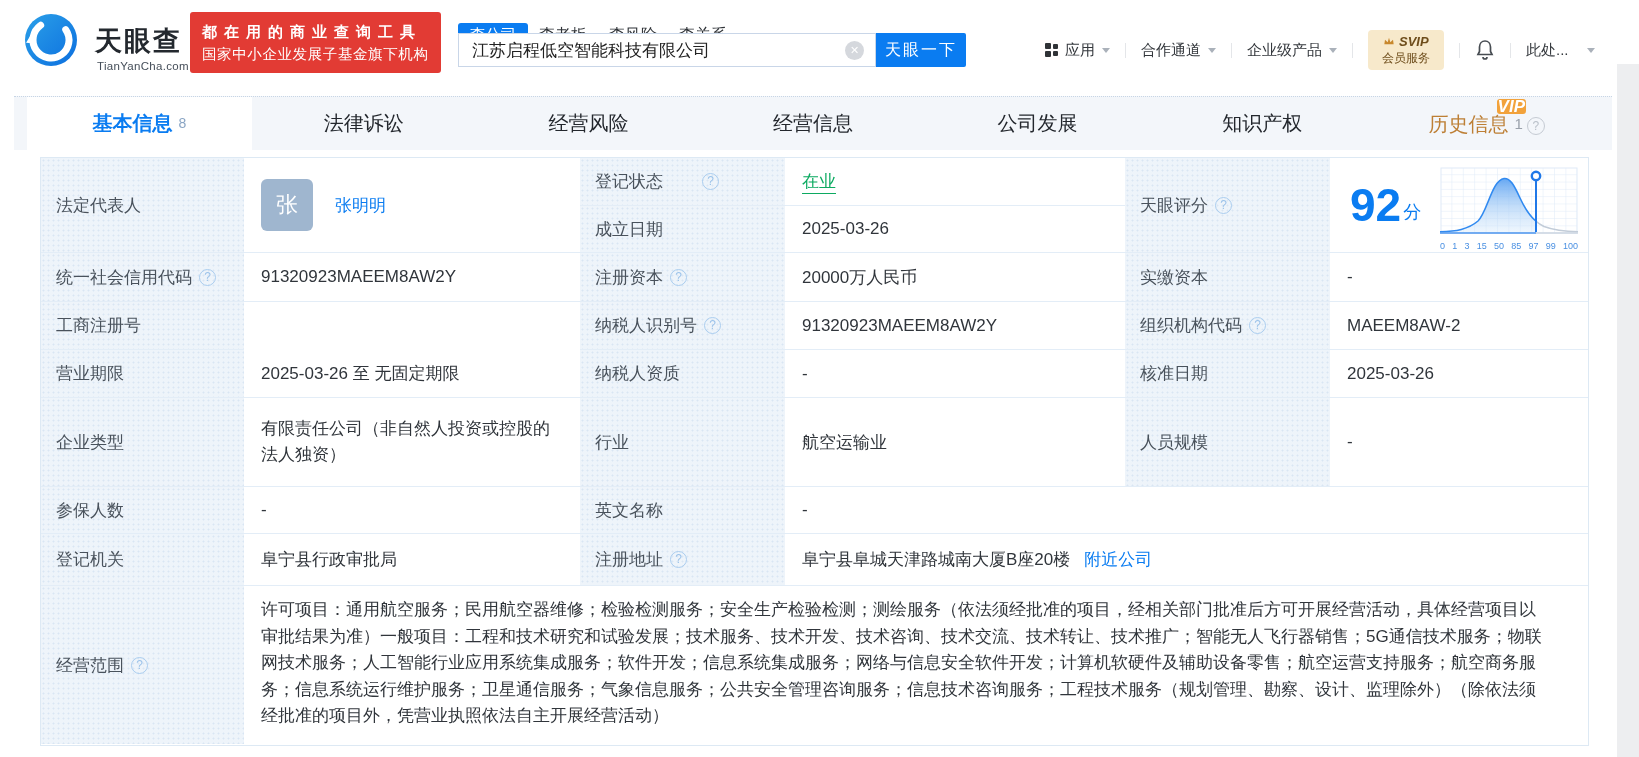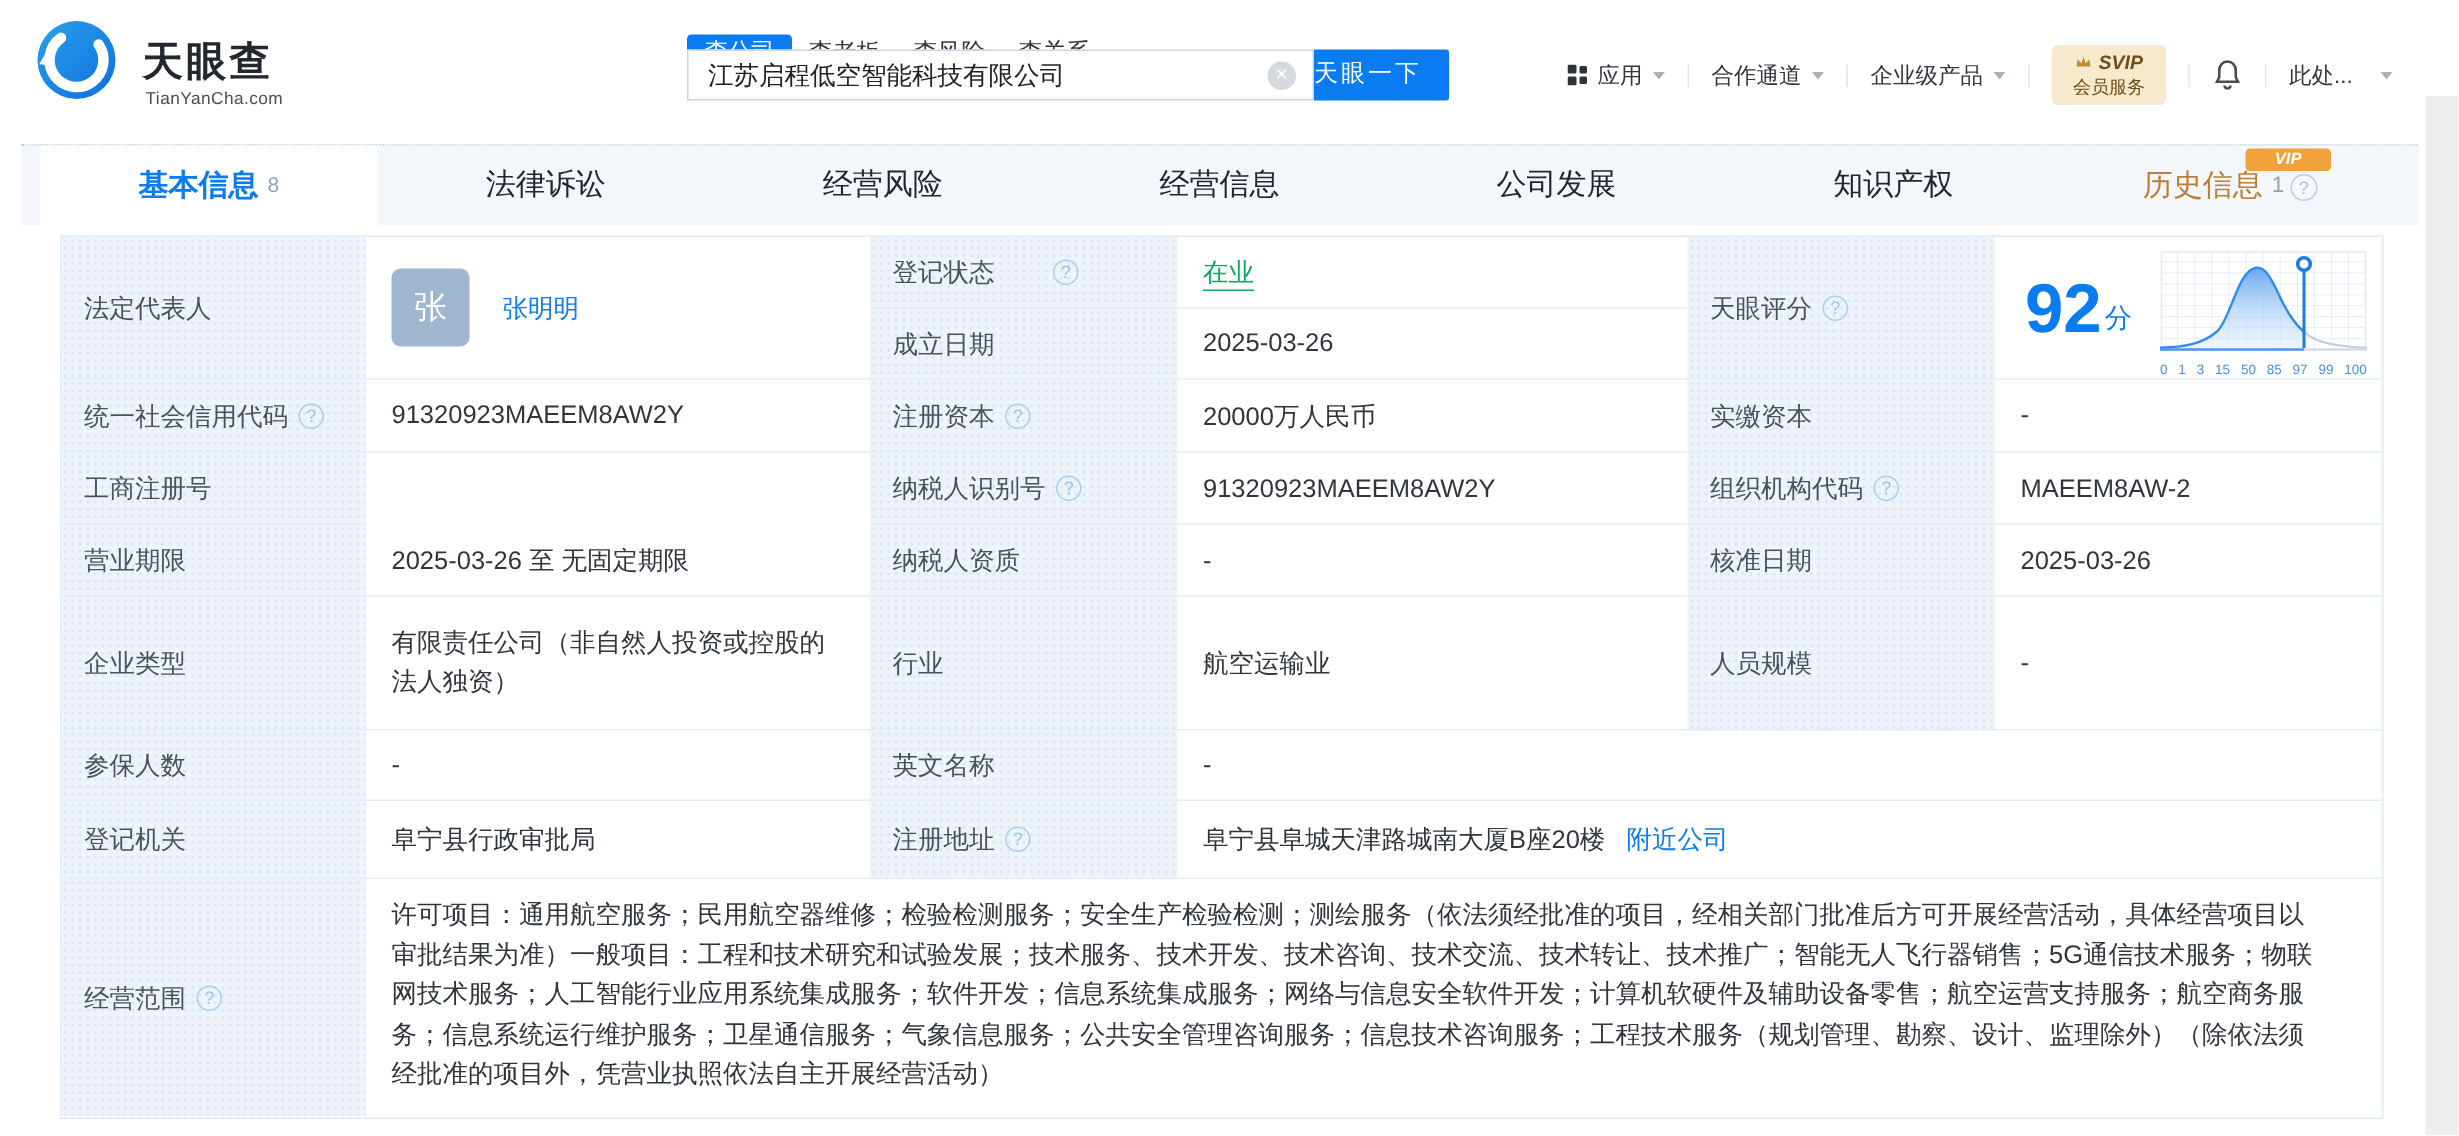--- a/index.html
+++ b/index.html
@@ -14,42 +14,42 @@
 #banner { left:190px; top:12px; width:251px; height:61px; background:#e23b34; border-radius:3px; color:#fff; padding:9px 0 0 12px; }
 #banner .l1 { font-size:15px; font-weight:bold; letter-spacing:7px; line-height:22px; white-space:nowrap; }
 #banner .l2 { font-size:14.5px; letter-spacing:0.6px; line-height:22px; white-space:nowrap; }
 
 #search-tabs { left:458px; top:23px; height:24px; display:flex; align-items:center; }
 .stab { font-size:16px; color:#2f3338; margin-right:22px; cursor:pointer; }
 .stab.active { background:#0a7cf1; color:#fff; width:70px; height:24px; line-height:24px; text-align:center; border-radius:3px 3px 0 0; margin-right:11px; font-size:15.5px; }
 #search-box { left:458px; top:33px; width:418px; height:34px; border:1px solid #c9d6e8; background:#fff; display:flex; align-items:center; }
 #search-input { border:none; outline:none; flex:1; font-size:17px; color:#222; padding-left:13px; font-family:inherit; background:transparent; }
 #search-clear { width:19px; height:19px; border-radius:50%; background:#d5d8dd; color:#fff; font-size:11px; line-height:19px; text-align:center; margin-right:11px; }
-#search-btn { left:876px; top:33px; width:90px; height:34px; background:#0a7cf1; color:#fff; font-size:16px; letter-spacing:2px; text-align:left; line-height:34px; border-radius:0 2px 2px 0; }
+#search-btn { left:876px; top:33px; width:90px; height:34px; background:#0a7cf1; color:#fff; font-size:16px; letter-spacing:2px; text-align:center; line-height:34px; border-radius:0 2px 2px 0; }
 
 #nav { left:1045px; top:33px; height:34px; display:flex; align-items:center; }
 .nav-item { font-size:15px; color:#33373c; white-space:nowrap; }
 .nav-div { width:1px; height:15px; background:#e4e6e9; margin:0 15px; }
 .caret { display:inline-block; width:0; height:0; border-left:4.5px solid transparent; border-right:4.5px solid transparent; border-top:5px solid #aab1ba; margin-left:7px; vertical-align:2px; }
 #apps-icon { display:inline-block; width:14px; height:14px; margin-right:6px; vertical-align:-2px; }
 #svip-badge { width:76px; height:40px; background:#f7e9cb; border-radius:4px; text-align:center; padding-top:3px; }
 #svip-badge .s1 { font-size:13px; font-weight:bold; font-style:italic; color:#6e4d1b; line-height:17px; }
 #svip-badge .s2 { font-size:12px; color:#6e4d1b; line-height:16px; }
 #bell-icon { width:20px; height:22px; }
 #more-caret { margin-left:18px; }
 
 
 #tabbar { position:absolute; left:14px; top:96px; width:1598px; height:54px; background:#f3f6fa; border-top:1px dotted #c7d5e5; display:flex; padding:0 13px; }
 .tab { flex:1; text-align:center; line-height:53px; font-size:20px; color:#23272d; position:relative; }
 .tab.active { background:#fff; color:#0a7cf1; font-weight:bold; }
 .tab .cnt { font-size:14px; color:#8aa5c4; margin-left:6px; font-weight:normal; vertical-align:2px; }
 .tab.history { color:#bd7f35; }
 .tab.history .cnt { color:#9aa1ab; font-size:15px; }
 .qmark-gray { display:inline-block; width:18px; height:18px; border:1px solid #c5cbd3; border-radius:50%; color:#b9c0c9; font-size:12px; line-height:16px; text-align:center; margin-left:4px; vertical-align:1px; }
-#vip-ribbon { position:absolute; top:2px; margin-left:-12px; background:#f2a23b; color:#fff; font-size:11px; font-style:italic; font-weight:bold; line-height:15px; padding:0 20px; border-radius:3px; }
+#vip-ribbon { position:absolute; top:2px; margin-left:-12px; background:#f2a23b; color:#fff; font-size:17px; font-style:italic; font-weight:bold; line-height:15px; padding:0 1px; border-radius:3px; }
 
 
 #table { position:absolute; left:40px; top:157px; width:1549px; height:589px; border:1px solid #dde9f4; display:grid; grid-template-columns:203px 336px 205px 340px 205px 258px; grid-template-rows:48px 47px 49px 48px 48px 89px 47px 52px 158px; }
 .cell { display:flex; align-items:center; font-size:17px; border-bottom:1px solid #e3edf7; }
 .cell.last { border-bottom:none; }
 .lbl { background-color:#eef4fa; background-image:radial-gradient(circle,#d9e6f3 0.9px,transparent 1.1px); background-size:5px 5px; color:#49525c; padding-left:15px; }
 .val { color:#30353b; padding-left:17px; }
 .q { display:inline-block; width:17px; height:17px; border:1px solid #aacdef; border-radius:50%; color:#9cc3ea; font-size:12px; line-height:15px; text-align:center; margin-left:7px; flex:none; }
 .green { color:#0caa61; border-bottom:1px solid #0caa61;text-align:right; }
 .blue { color:#0a7cf1; }
@@ -80,20 +80,24 @@
     </linearGradient>
       </defs>
     <circle cx="27" cy="27" r="26" fill="url(#lg)"></circle>
     <g transform="rotate(-35 27 27)">
       <path d="M27,9 A18,18 0 1 0 45,27" stroke="#fff" stroke-width="7" fill="none" stroke-linecap="round"></path>
       <path d="M5,15 L27,5 C19,9 14,13 11,20 Z" fill="#fff"></path>
     </g>
   </svg>
   <div id="brand" class="abs">天眼查</div>
   <div id="brand-domain" class="abs">TianYanCha.com</div>
+  <div id="banner" class="abs">
+    <div class="l1">都在用的商业查询工具</div>
+    <div class="l2">国家中小企业发展子基金旗下机构</div>
+  </div>
 
   <div id="search-tabs" class="abs">
     <div class="stab active">查公司</div>
     <div class="stab">查老板</div>
     <div class="stab">查风险</div>
     <div class="stab">查关系</div>
   </div>
   <div id="search-box" class="abs">
     <input id="search-input" value="江苏启程低空智能科技有限公司" style="">
     <div id="search-clear">✕</div>

